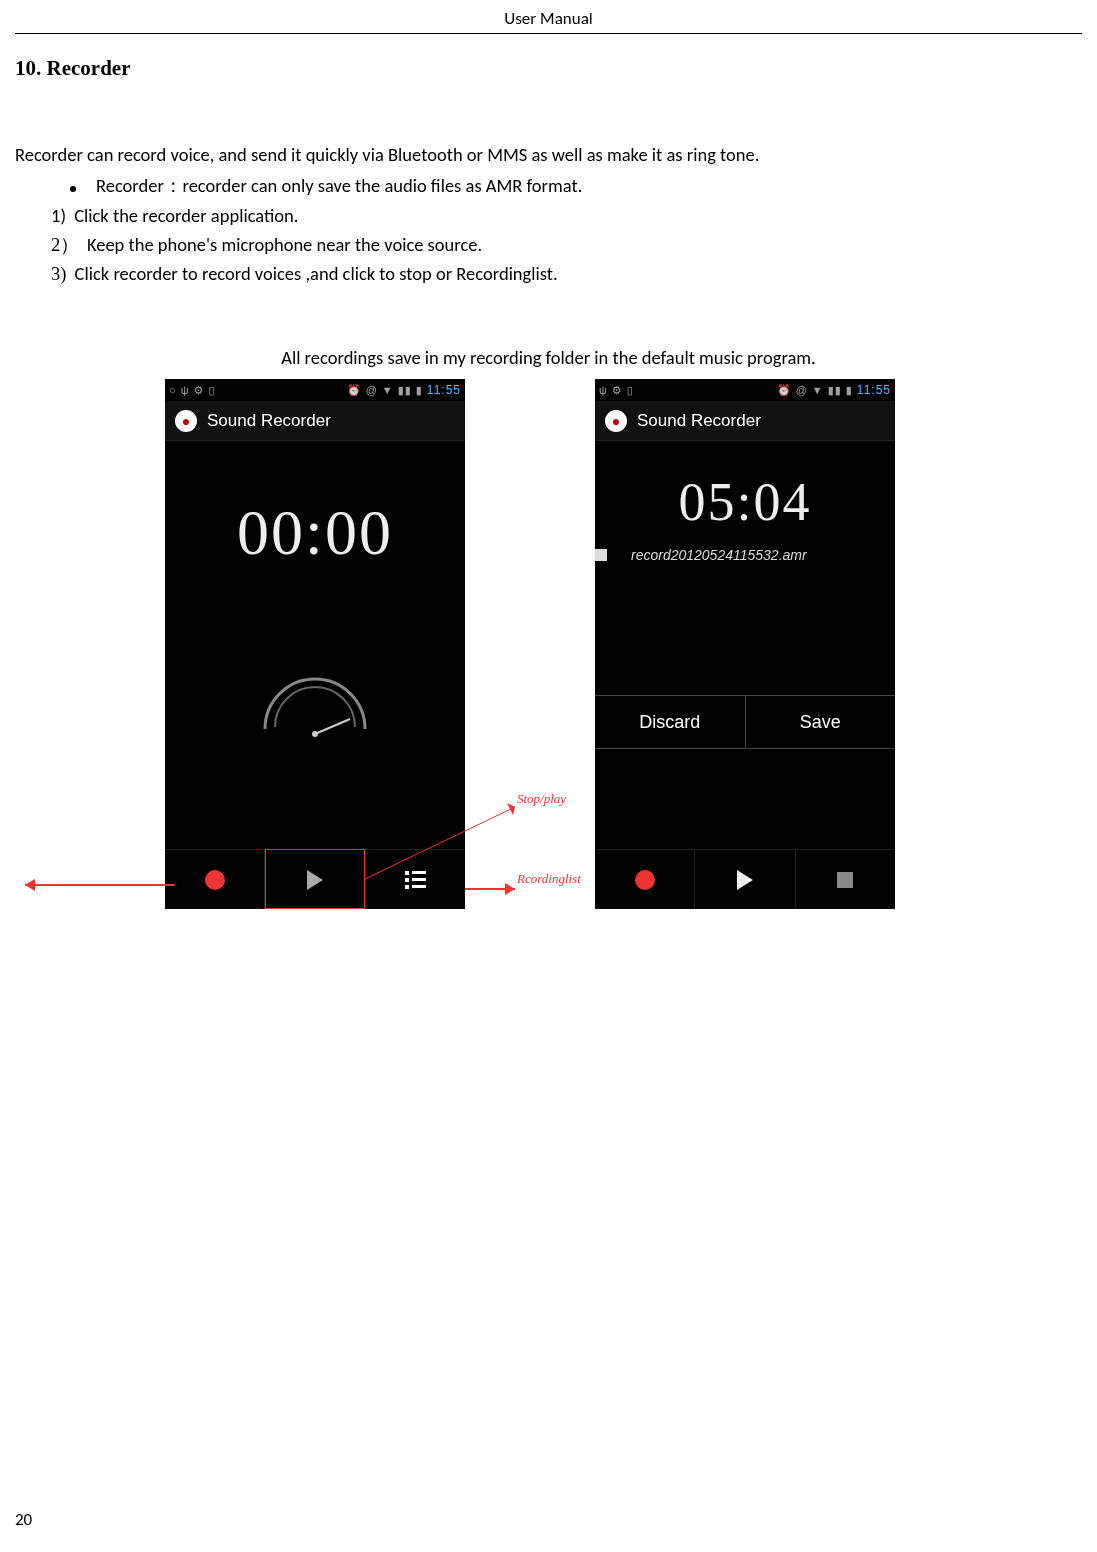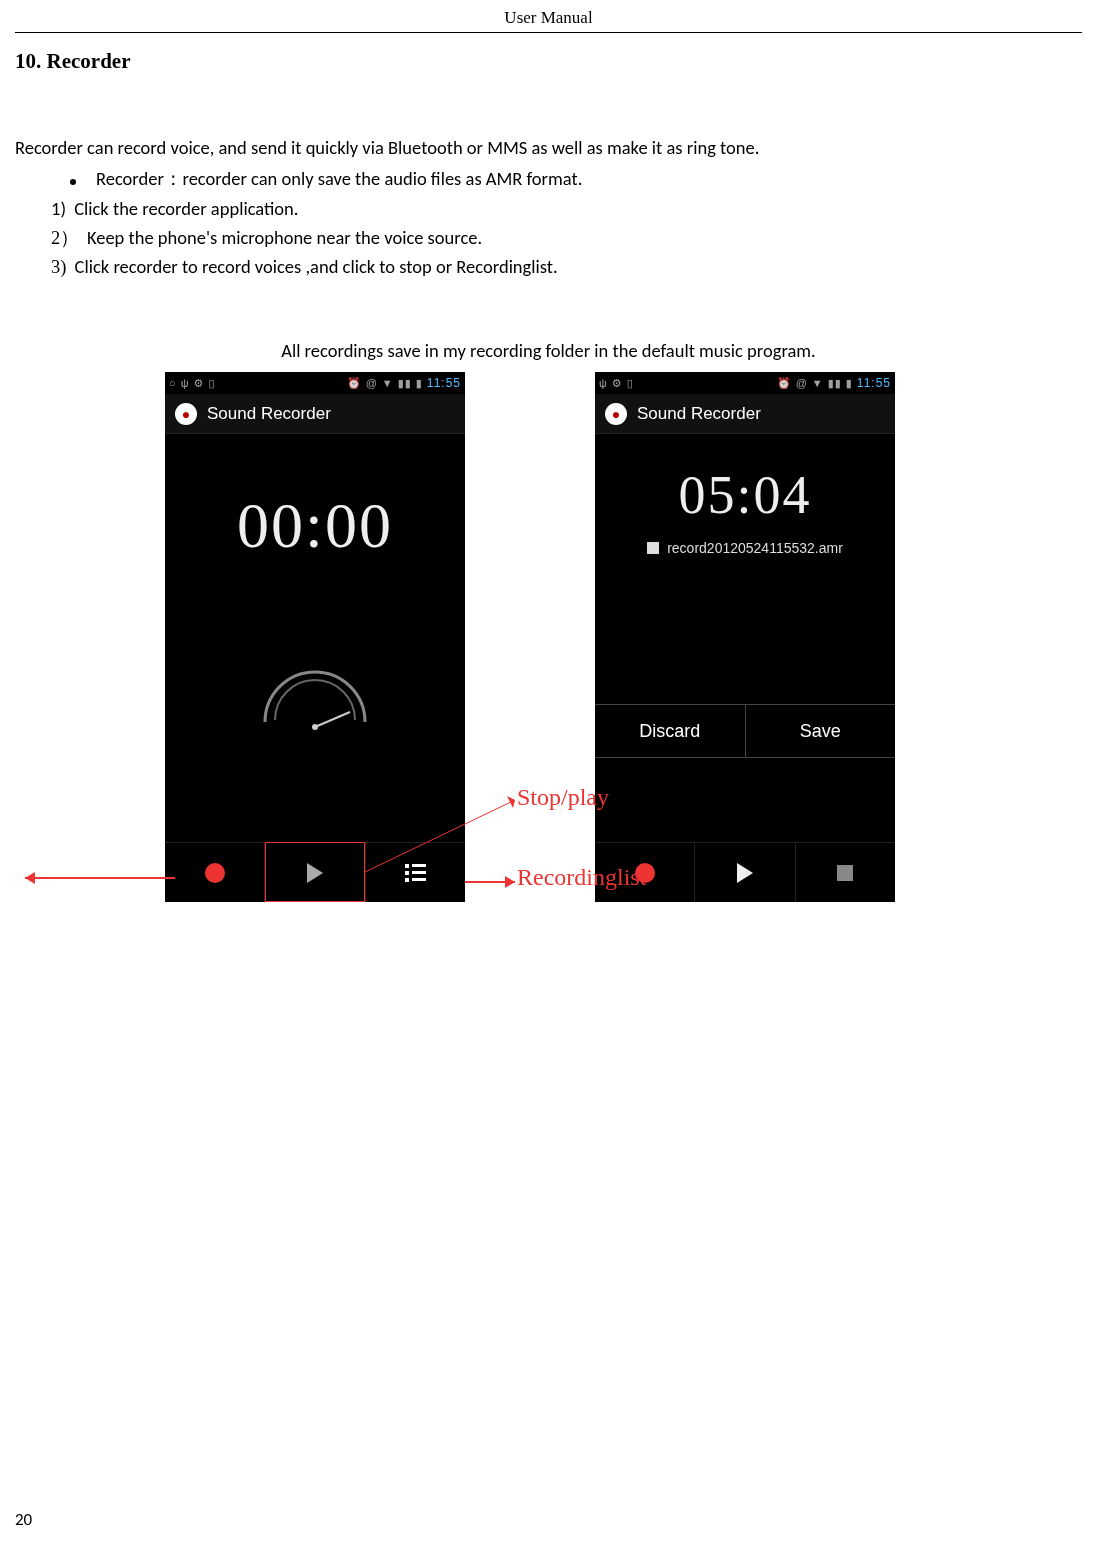--- a/index.html
+++ b/index.html
@@ -10,22 +10,21 @@
     font-family: Calibri, Arial, sans-serif;
     color: #000;
     position: relative;
     padding: 8px 15px 0 15px;
   }
   .page-header {
     text-align: center;
     font-size: 17px;
     padding-bottom: 4px;
     border-bottom: 1px solid #000;
-    margin-bottom: 16px;
-    font-family: Liberation Serif, serif;
+    margin-bottom: 22px;
   }
   .sec-title {
     font-family: "SimSun", serif;
     font-weight: bold;
     font-size: 21px;
     margin-bottom: 60px;
   }
   .body-text {
     font-size: 18.5px;
     line-height: 1.55;
@@ -101,56 +100,57 @@
     margin-top: 30px;
   }
   .vu {
     position: absolute;
     left: 50%; transform: translateX(-50%);
     top: 300px;
     width: 120px; height: 60px;
   }
   .vu svg { overflow: visible; }
   .filename-row {
-    display: flex; align-items: center; justify-content: center;
-    gap: 8px; margin-top: 14px; font-size: 14px; color: #ddd;
+    display: flex; align-items: center; justify-content: flex-start;
+    gap: 24px; margin-top: 14px; font-size: 14px; color: #ddd; font-style: italic;
   }
   .stop-sq { width: 12px; height: 12px; background: #ddd; }
   .btn-row {
     position: absolute; bottom: 0; left: 0; right: 0;
     height: 60px; display: flex;
     border-top: 1px solid #222;
   }
   .btn-row > div {
     flex: 1; display: flex; align-items: center; justify-content: center;
     border-right: 1px solid #222;
   }
   .btn-row > div:last-child { border-right: none; }
   .rec-dot { width: 20px; height: 20px; background: #e33; border-radius: 50%; }
   .play-tri { width: 0; height: 0; border-left: 16px solid #aaa; border-top: 10px solid transparent; border-bottom: 10px solid transparent; }
   .stop-ic { width: 16px; height: 16px; background: #888; }
   .list-ic { display: flex; flex-direction: column; gap: 3px; }
   .list-ic span { display: flex; gap: 3px; align-items: center; }
   .list-ic .d { width: 4px; height: 4px; background: #fff; }
   .list-ic .l { width: 14px; height: 3px; background: #fff; }
   .save-row {
-    position: absolute; left: 0; right: 0; bottom: 144px;
+    position: absolute; left: 0; right: 0; bottom: 160px;
     height: 54px; display: flex; border-top: 1px solid #444; border-bottom: 1px solid #444;
   }
   .save-row > div {
     flex: 1; display: flex; align-items: center; justify-content: center;
     font-size: 18px; border-right: 1px solid #444;
   }
   .save-row > div:last-child { border-right: none; }
   .callout {
     position: absolute;
     font-family: "SimSun", serif;
     color: #e33;
-    font-size: 24px;
+    font-size: 13px;
     white-space: nowrap;
+    font-style: italic;
   }
   .page-num {
     position: absolute;
     left: 15px; bottom: 22px;
     font-size: 17px;
   }
   .red-box {
     position: absolute;
     border: 1px solid #e33;
   }
@@ -299,17 +299,17 @@
   <svg style="position:absolute; left:200px; top:420px;" width="170" height="90">
     <line x1="0" y1="80" x2="150" y2="8" stroke="#e33" stroke-width="1"></line>
     <polygon points="150,8 142,4 148,16" fill="#e33"></polygon>
   </svg>
   <div class="callout" style="left:352px; top:412px;">Stop/play</div>
 
   <svg style="position:absolute; left:300px; top:500px;" width="55" height="20">
     <line x1="0" y1="10" x2="50" y2="10" stroke="#e33" stroke-width="2"></line>
     <polygon points="50,10 40,4 40,16" fill="#e33"></polygon>
   </svg>
-  <div class="callout" style="left:352px; top:492px;">Recordinglist</div>
+  <div class="callout" style="left:352px; top:492px;">Rcordinglist</div>
 
 </div>
 
 <div class="page-num">20</div>
 
 </body></html>

